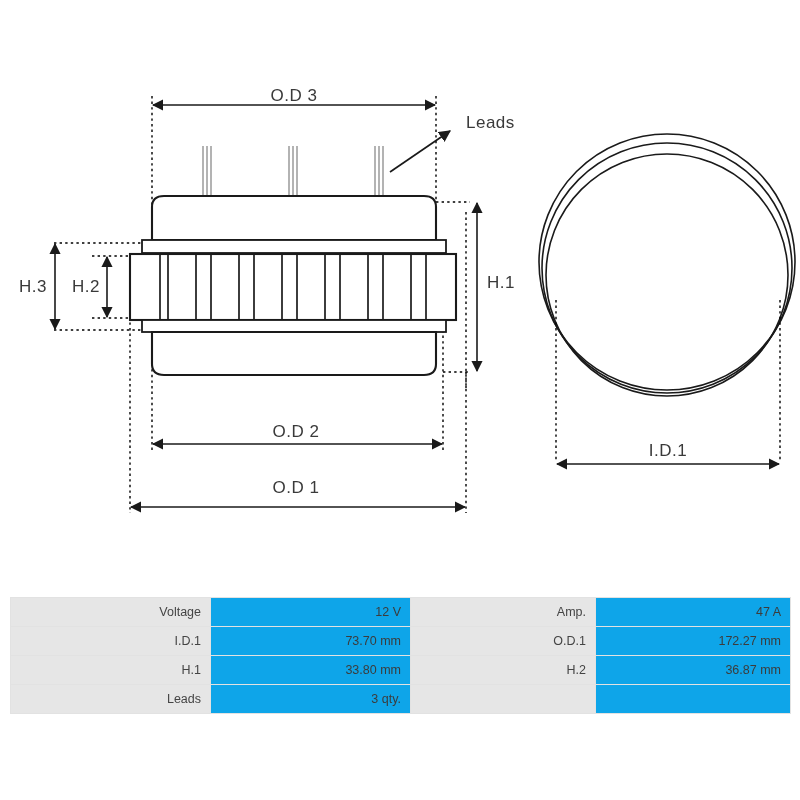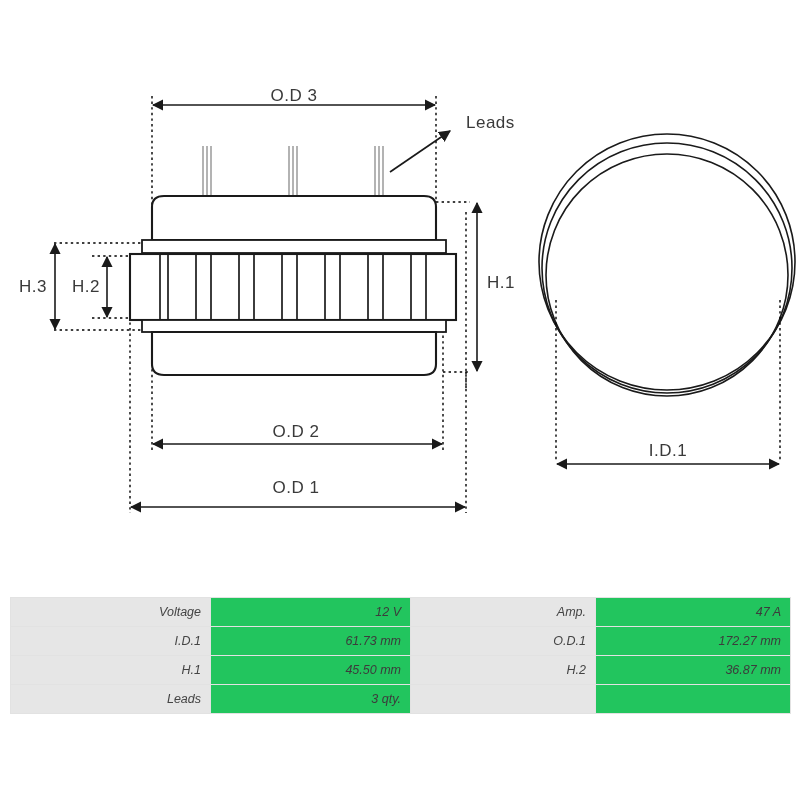--- a/index.html
+++ b/index.html
@@ -61,28 +61,27 @@
   #spec-table col.c-value2 { width: 195px; }
 
   #spec-table td {
     height: 28px;
     padding: 0 9px 0 9px;
     text-align: right;
     vertical-align: middle;
     border: 1px solid #e2e2e2;
     white-space: nowrap;
     overflow: hidden;
-    font-style: italic;
   }
   #spec-table td.label-cell {
     background: #e6e6e6;
     color: #444444;
   }
   #spec-table td.value-cell {
-    background: #22c55e;
+    background: #0ea5e9;
     color: #3c3c3c;
   }
 </style>
 </head>
 <body>
 
 <div id="page">
 
   <div id="drawing-area">
     <svg id="drawing-svg" viewBox="0 0 800 570">
@@ -223,27 +222,27 @@
     </colgroup>
     <tbody>
       <tr>
         <td class="label-cell">Voltage</td>
         <td class="value-cell">12 V</td>
         <td class="label-cell">Amp.</td>
         <td class="value-cell">47 A</td>
       </tr>
       <tr>
         <td class="label-cell">I.D.1</td>
-        <td class="value-cell">61.73 mm</td>
+        <td class="value-cell">73.70 mm</td>
         <td class="label-cell">O.D.1</td>
         <td class="value-cell">172.27 mm</td>
       </tr>
       <tr>
         <td class="label-cell">H.1</td>
-        <td class="value-cell">45.50 mm</td>
+        <td class="value-cell">33.80 mm</td>
         <td class="label-cell">H.2</td>
         <td class="value-cell">36.87 mm</td>
       </tr>
       <tr>
         <td class="label-cell">Leads</td>
         <td class="value-cell">3 qty.</td>
         <td class="label-cell"></td>
         <td class="value-cell"></td>
       </tr>
     </tbody>

